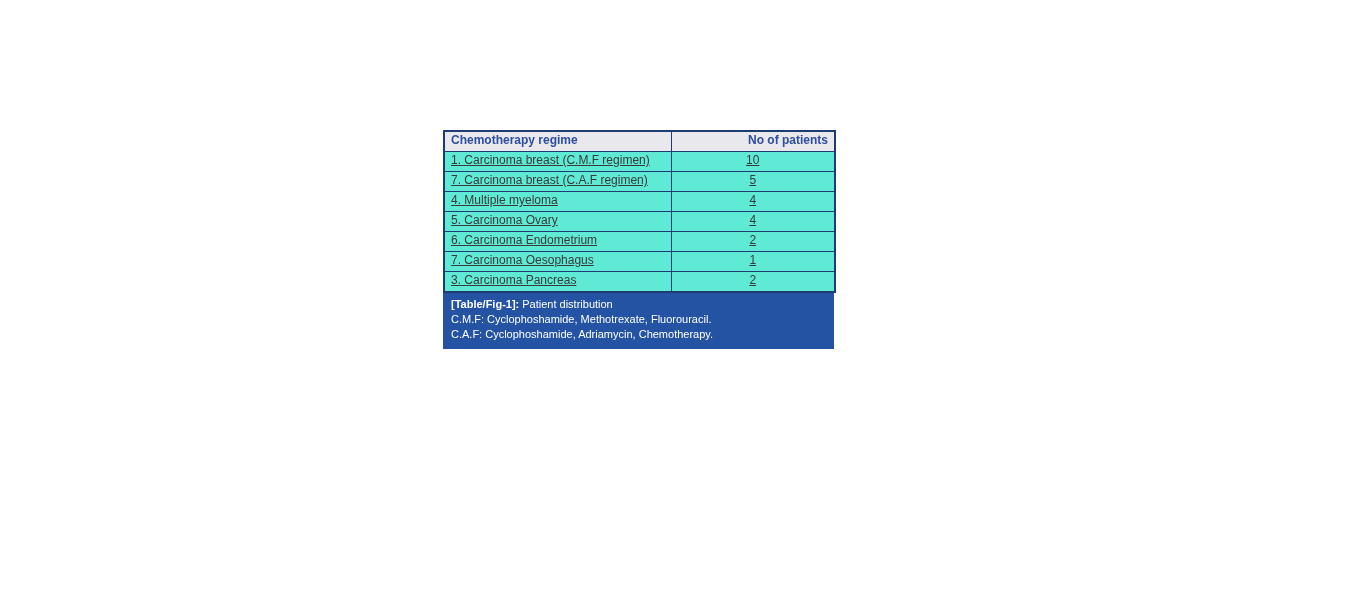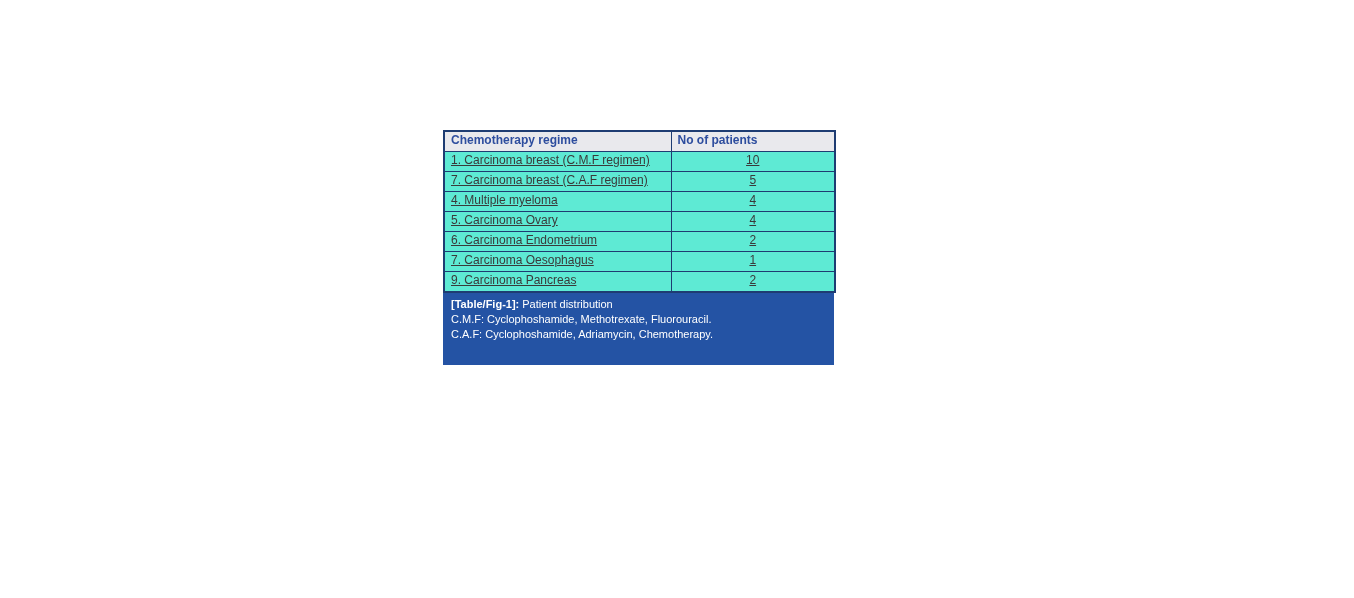--- a/index.html
+++ b/index.html
@@ -29,37 +29,37 @@
     padding: 1px 6px 4px 6px;
     white-space: nowrap;
     overflow: hidden;
   }
   table.patient-table th {
     background: #e9e9ed;
     color: #2d4d9e;
     font-weight: bold;
     text-align: left;
   }
-  table.patient-table th.col-patients { text-align: left; }
+  table.patient-table th.col-patients { text-align: right; }
   table.patient-table td {
     background: #5eead4;
     color: #3a3a3a;
     font-weight: normal;
     text-decoration: underline;
   }
   table.patient-table td.num { text-align: center; }
   col.c-regime { width: 227px; }
   col.c-patients { width: 164px; }
   .caption-block {
     width: 100%;
     background: #2453a4;
     color: #ffffff;
     font-size: 11px;
     line-height: 15px;
-    padding: 4px 8px 23px 8px;
+    padding: 4px 8px 7px 8px;
   }
   .caption-label { font-weight: bold; }
   .caption-title { margin-left: 3px; }
 </style>
 </head>
 <body>
 
 <div class="figure-wrap">
   <table class="patient-table">
     <colgroup>
@@ -91,21 +91,21 @@
       </tr>
       <tr>
         <td>6. Carcinoma Endometrium</td>
         <td class="num">2</td>
       </tr>
       <tr>
         <td>7. Carcinoma Oesophagus</td>
         <td class="num">1</td>
       </tr>
       <tr>
-        <td>9. Carcinoma Pancreas</td>
+        <td>3. Carcinoma Pancreas</td>
         <td class="num">2</td>
       </tr>
     </tbody>
   </table>
 
   <div class="caption-block">
     <div>
       <span class="caption-label">[Table/Fig-1]:</span><span class="caption-title">Patient distribution</span>
     </div>
     <div>C.M.F: Cyclophoshamide, Methotrexate, Fluorouracil.</div>

